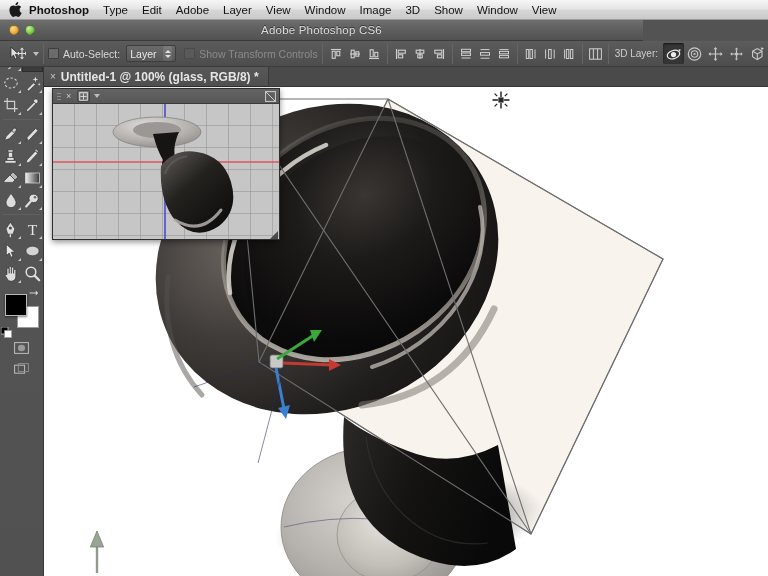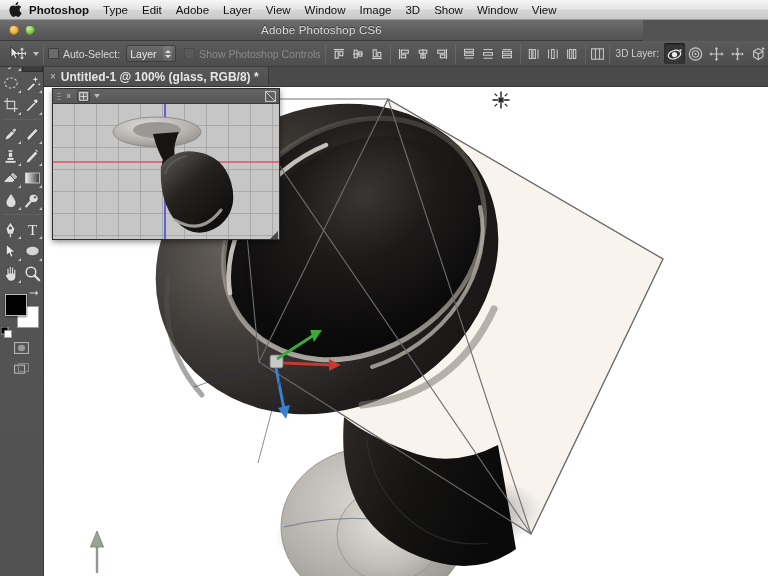--- a/index.html
+++ b/index.html
@@ -255,21 +255,21 @@
     <div class="ob-select">
       <span>Layer</span>
       <div class="sel-arrows">
         <i class="up"></i>
           <i class="dn"></i>
       </div>
     </div>
 
     <div style="width:8px;flex:none"></div>
     <div class="ob-check dim"></div>
-    <div class="ob-label dim">Show Photoshop Controls</div>
+    <div class="ob-label dim">Show Transform Controls</div>
 
     <div class="ob-sep"></div>
 
     <div class="align-grp">
       <div class="align-btn">
         <svg width="14" height="14" viewBox="0 0 14 14">
             <g stroke="#cfcfcf" fill="none" stroke-width="1.1">
               <path d="M2 2.5h10"></path>
               <rect x="3.2" y="4.3" width="3" height="7"></rect>
               <rect x="7.8" y="4.3" width="3" height="4.4"></rect>

